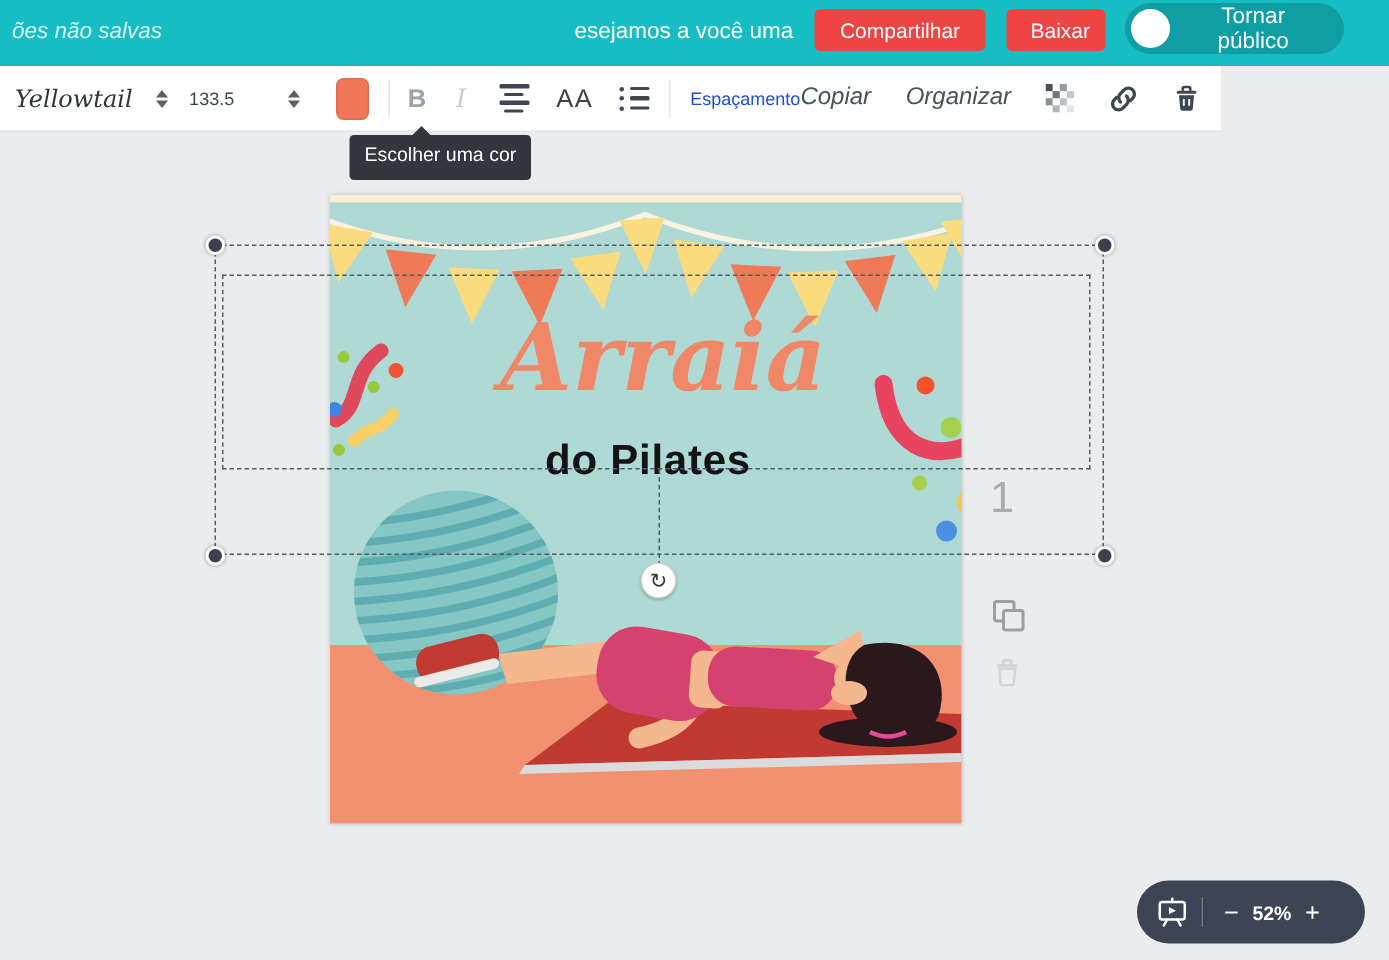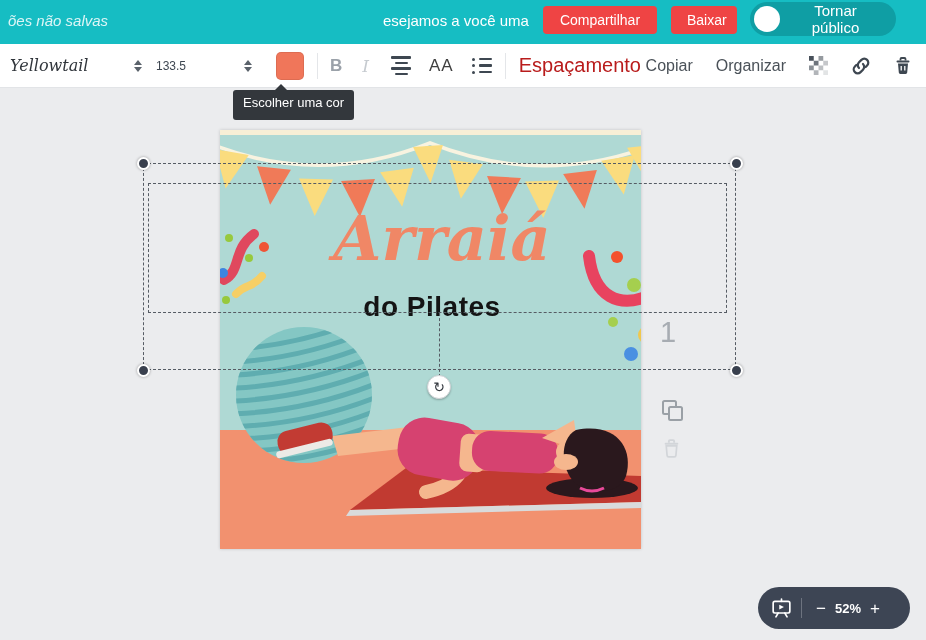--- a/index.html
+++ b/index.html
@@ -11,21 +11,21 @@
   .topbar { position:absolute; left:0; top:0; width:926px; height:44px; background:#16bdc3; }
   .topbar .status { position:absolute; left:8px; top:12px; font-style:italic; font-size:15px; color:rgba(255,255,255,.85); }
   .topbar .promo { position:absolute; left:383px; top:12px; font-size:15px; font-weight:normal; color:#ffffff; }
   .tb-btn { position:absolute; top:6px; height:28px; border:none; border-radius:4px; background:#ef4444; color:#fff; font-size:14px; font-family:"Liberation Sans",sans-serif; padding:0 16px; cursor:pointer; }
   .tb-btn.share { left:543px; width:114px; }
   .tb-btn.download { left:671px; width:66px; }
   .tb-pill { position:absolute; left:750px; top:2px; height:34px; width:146px; border:none; border-radius:17px; background:#0f9ea4; color:#fff; font-size:15px; font-family:"Liberation Sans",sans-serif; display:flex; align-items:center; gap:9px; padding:0 14px 0 4px; cursor:pointer; }
   .tb-pill .avatar { width:26px; height:26px; border-radius:50%; background:#ffffff; flex:0 0 auto; }
 
   
-  .toolbar { position:absolute; left:0; top:44px; width:926px; height:44px; background:#ffffff; border-bottom:1px solid #e2e4e7; display:flex; align-items:center; padding:0 14px 0 10px; }
+  .toolbar { position:absolute; left:0; top:44px; width:814px; height:44px; background:#ffffff; border-bottom:1px solid #e2e4e7; display:flex; align-items:center; padding:0 14px 0 10px; }
   .font-select { width:132px; display:flex; align-items:center; justify-content:space-between; cursor:pointer; }
   .font-select .fname { font-family:"DejaVu Serif",serif; font-style:italic; font-size:16px; color:#30353b; }
   .size-select { width:96px; margin-left:14px; display:flex; align-items:center; justify-content:space-between; cursor:pointer; }
   .size-select .fsize { font-size:12px; color:#3e4751; }
   .stepper { display:flex; flex-direction:column; gap:2px; align-items:center; }
   .stepper i { width:0; height:0; border-left:4px solid transparent; border-right:4px solid transparent; }
   .stepper i.up { border-bottom:5px solid #5a626b; }
   .stepper i.dn { border-top:5px solid #5a626b; }
   .swatch { width:28px; height:28px; border-radius:5px; margin-left:24px; cursor:pointer; box-shadow:inset 0 0 0 1px rgba(0,0,0,.08); }
   .vdiv { width:1px; height:26px; background:#e4e6e9; margin-left:13px; }
@@ -34,22 +34,22 @@
   .italic-btn { margin-left:20px; font-style:italic; font-family:"DejaVu Serif",serif; color:#c6cbd0; }
   .align-icon { margin-left:22px; display:flex; flex-direction:column; gap:3px; cursor:pointer; }
   .align-icon b { display:block; height:2.5px; background:#3e4751; border-radius:1px; }
   .align-icon b:nth-child(odd){ width:20px; }
   .align-icon b:nth-child(even){ width:13px; margin:0 auto; }
   .aa-btn { margin-left:18px; font-size:17px; color:#404040; letter-spacing:1px; cursor:pointer; }
   .list-icon { margin-left:18px; display:flex; flex-direction:column; gap:3.5px; cursor:pointer; }
   .list-icon span { display:flex; align-items:center; gap:4px; }
   .list-icon span i { width:3px; height:3px; border-radius:50%; background:#3e4751; }
   .list-icon span b { width:13px; height:2.5px; background:#3e4751; border-radius:1px; }
-  .spacing { margin-left:13px; font-size:20px; color:#b91c1c; cursor:pointer; }
-  .right-group { margin-left:auto; display:flex; align-items:center; gap:23px; }
+  .spacing { margin-left:13px; font-size:12px; color:#1d4ed8; cursor:pointer; }
+  .right-group { margin-left:auto; display:flex; gap:23px;font-style:italic; }
   .txt-btn { font-size:16px; color:#4a5158; cursor:pointer; }
   .icon-btn { cursor:pointer; display:flex; align-items:center; }
 
   
   .tooltip { position:absolute; left:233px; top:90px; background:#33373c; color:#fff; font-size:13px; padding:5px 10px 10px; border-radius:3px; white-space:nowrap; z-index:30; }
   .tooltip:before { content:""; position:absolute; top:-6px; left:42px; border-left:6px solid transparent; border-right:6px solid transparent; border-bottom:6px solid #33373c; }
 
   
   .workspace { position:absolute; left:0; top:88px; width:926px; height:552px; background:#ebecee; }
   .canvas { position:absolute; left:220px; top:42px; width:421px; height:419px; box-shadow:0 0 3px rgba(0,0,0,.18); background:#afd9d4; }

